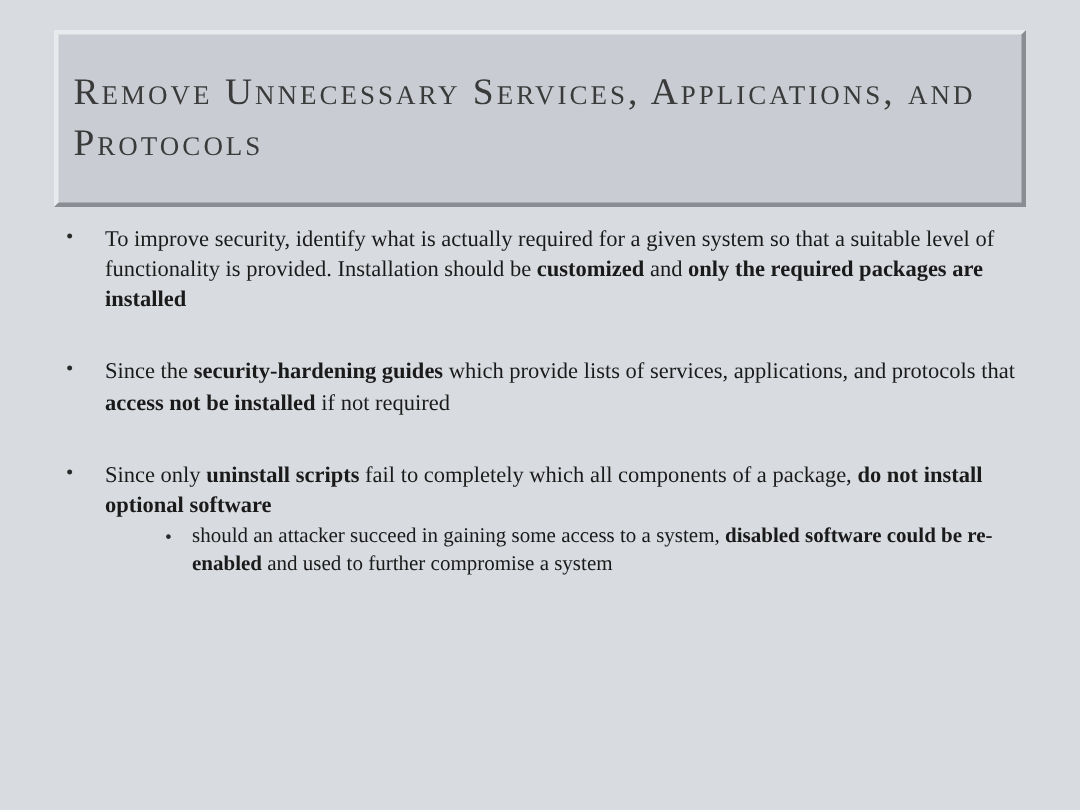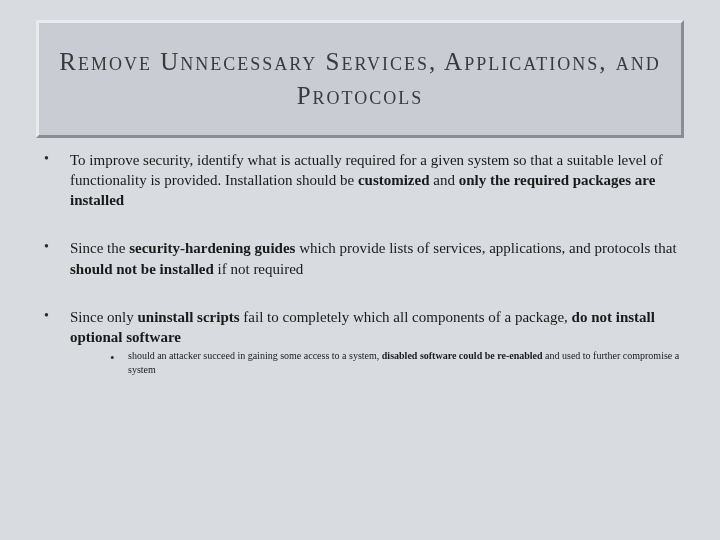--- a/index.html
+++ b/index.html
@@ -12,21 +12,21 @@
     position: relative;
   }
   .title-box {
     margin: 20px 36px 0 36px;
     background: #c9cdd3;
     border-top: 3px solid #e8eaed;
     border-left: 3px solid #e8eaed;
     border-right: 3px solid #8a8d92;
     border-bottom: 3px solid #8a8d92;
     padding: 22px 10px 22px 10px;
-    text-align: center;
+    text-align: left;
   }
   .title-box h1 {
     font-family: 'Copperplate', 'Copperplate Gothic Light', 'Trajan Pro', serif;
     font-variant: small-caps;
     letter-spacing: 2px;
     font-size: 25px;
     font-weight: 500;
     color: #3a3a3a;
     line-height: 1.35;
   }
@@ -51,21 +51,21 @@
     font-size: 14px;
     color: #2a2a2a;
   }
   ul.sub {
     list-style: none;
     margin-top: 2px;
   }
   ul.sub > li {
     position: relative;
     padding-left: 58px;
-    font-size: 10px;
+    font-size: 14px;
     line-height: 1.35;
   }
   ul.sub > li::before {
     content: "•";
     position: absolute;
     left: 40px;
     top: 0;
     font-size: 13px;
     color: #2a2a2a;
   }
@@ -80,21 +80,21 @@
 
 <div class="content">
   <ul class="bullets">
 
     <li>
       <span>To improve security, identify what is actually required for a given system so that a suitable level of functionality is provided. Installation should be </span><b>customized</b><span> and </span><b>only the required packages are installed</b><span></span>
     </li>
 
 
     <li>
-      <span>Since the </span><b>security-hardening guides</b><span> which provide lists of services, applications, and protocols that </span><b>should not be installed</b><span> if not required</span>
+      <span>Since the </span><b>security-hardening guides</b><span> which provide lists of services, applications, and protocols that </span><b>access not be installed</b><span> if not required</span>
     </li>
 
     <li>
       <span>Since only </span><b>uninstall scripts</b><span> fail to completely which all components of a package, </span><b>do not install optional software</b><span></span>
       <ul class="sub">
         <li>
           <span>should an attacker succeed in gaining some access to a system, </span><b>disabled software could be re-enabled</b><span> and used to further compromise a system</span>
         </li>
       </ul>
     </li>

